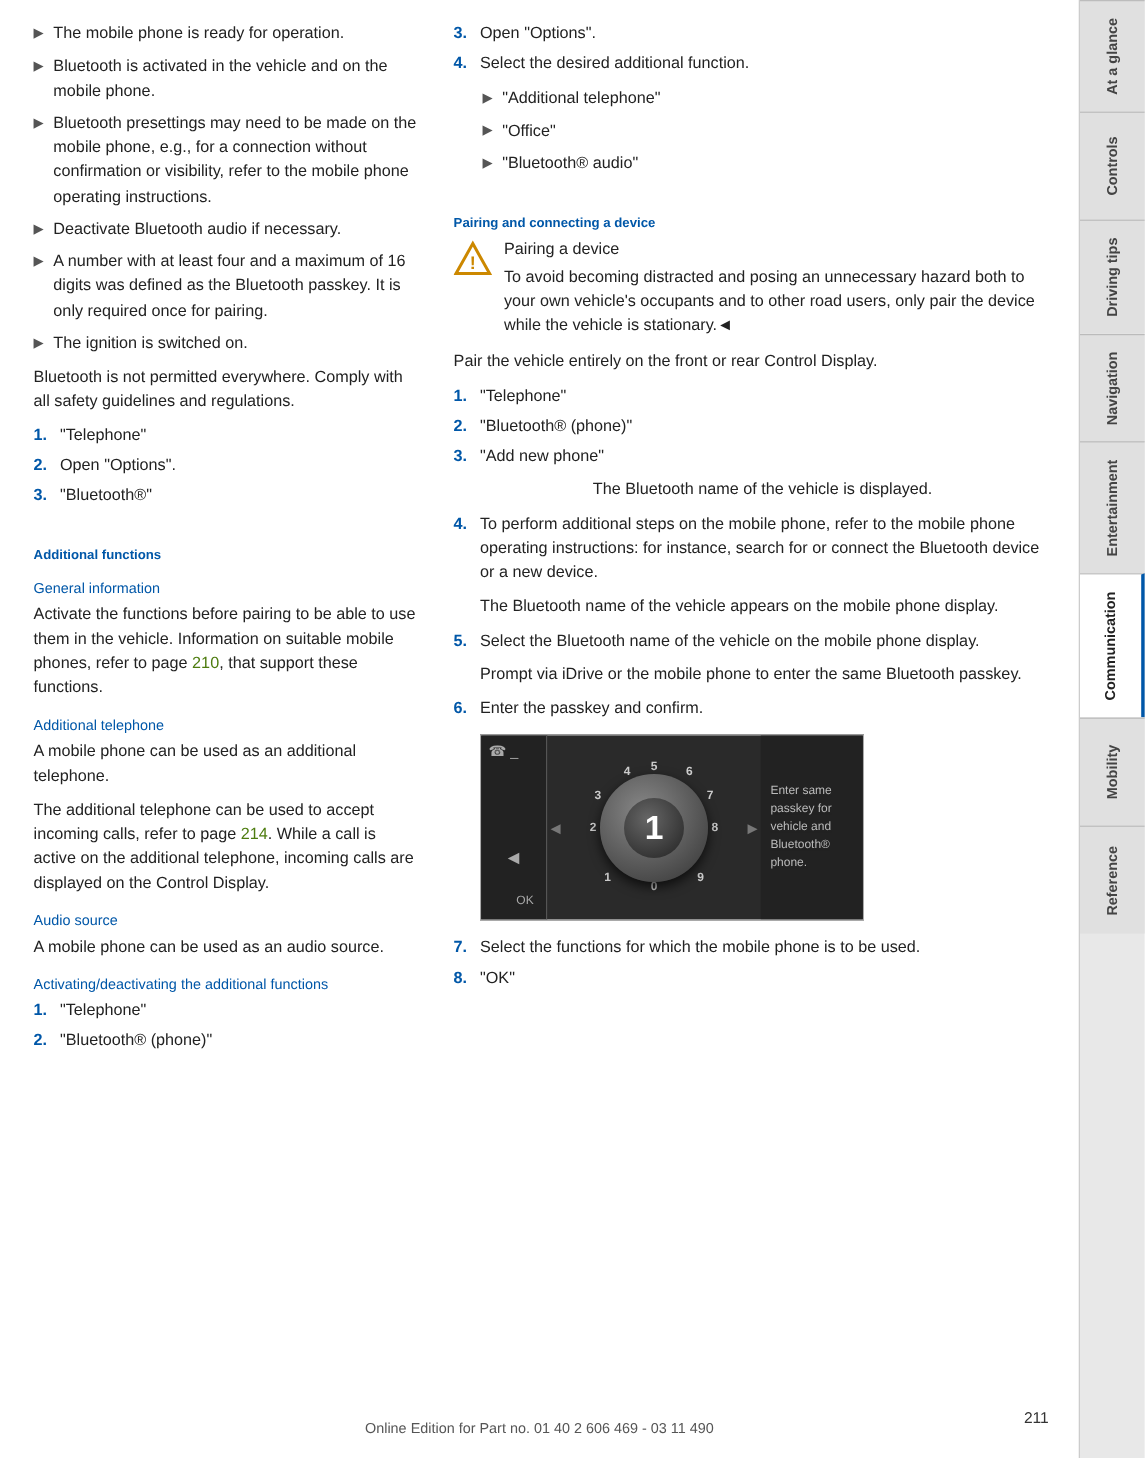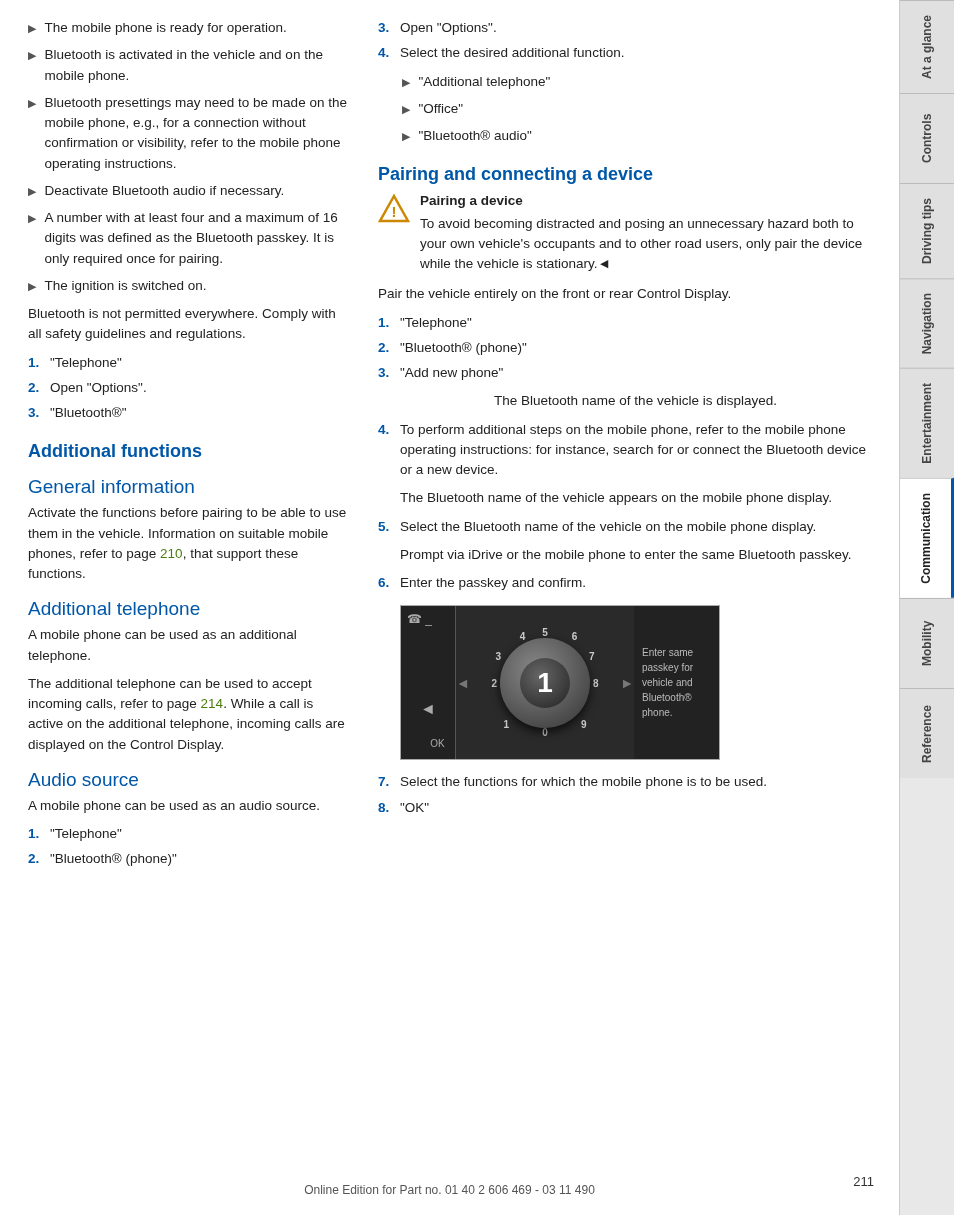--- a/index.html
+++ b/index.html
@@ -59,28 +59,28 @@
       user-select: none;
     }
     .sidebar-tab.active {
       background: #fff;
       color: #222;
       border-left: 3px solid #0057a8;
     }
     
     .section-heading {
       color: #0057a8;
-      font-size: 18px;
+      font-size: 11px;
       font-weight: bold;
-      margin-top: 18px;
+      margin-top: 34px;
       margin-bottom: 6px;
     }
     .sub-heading {
       color: #0057a8;
-      font-size: 19px;
+      font-size: 12px;
       font-weight: normal;
       margin-top: 14px;
       margin-bottom: 5px;
     }
     p {
       font-size: 13.5px;
       line-height: 1.5;
       margin-bottom: 8px;
     }
     
@@ -137,21 +137,21 @@
       flex-shrink: 0;
       width: 32px;
       height: 32px;
       margin-top: 2px;
     }
     .warning-text {
       font-size: 13.5px;
       line-height: 1.5;
     }
     .warning-title {
-      font-weight: bold;
+      font-weight: normal;
       margin-bottom: 2px;
     }
     
     .screen-image {
       margin: 12px 0;
       border: 1px solid #aaa;
       width: 100%;
       max-width: 320px;
       height: 155px;
       background: #2a2a2a;
@@ -303,20 +303,21 @@
 
       <div class="sub-heading">Additional telephone</div>
       <p>A mobile phone can be used as an additional telephone.</p>
       <p>
         <span>The additional telephone can be used to accept incoming calls, refer to page </span><a class="link-text">214</a><span>. While a call is active on the additional telephone, incoming calls are displayed on the Control Display.</span>
       </p>
 
       <div class="sub-heading">Audio source</div>
       <p>A mobile phone can be used as an audio source.</p>
 
+      <div class="sub-heading">Activating/deactivating the additional functions</div>
       <ol class="num-list">
         <li>
           <span class="num-label">1.</span>
           <span>"Telephone"</span>
         </li>
         <li>
           <span class="num-label">2.</span>
           <span>"Bluetooth® (phone)"</span>
         </li>
       </ol>

